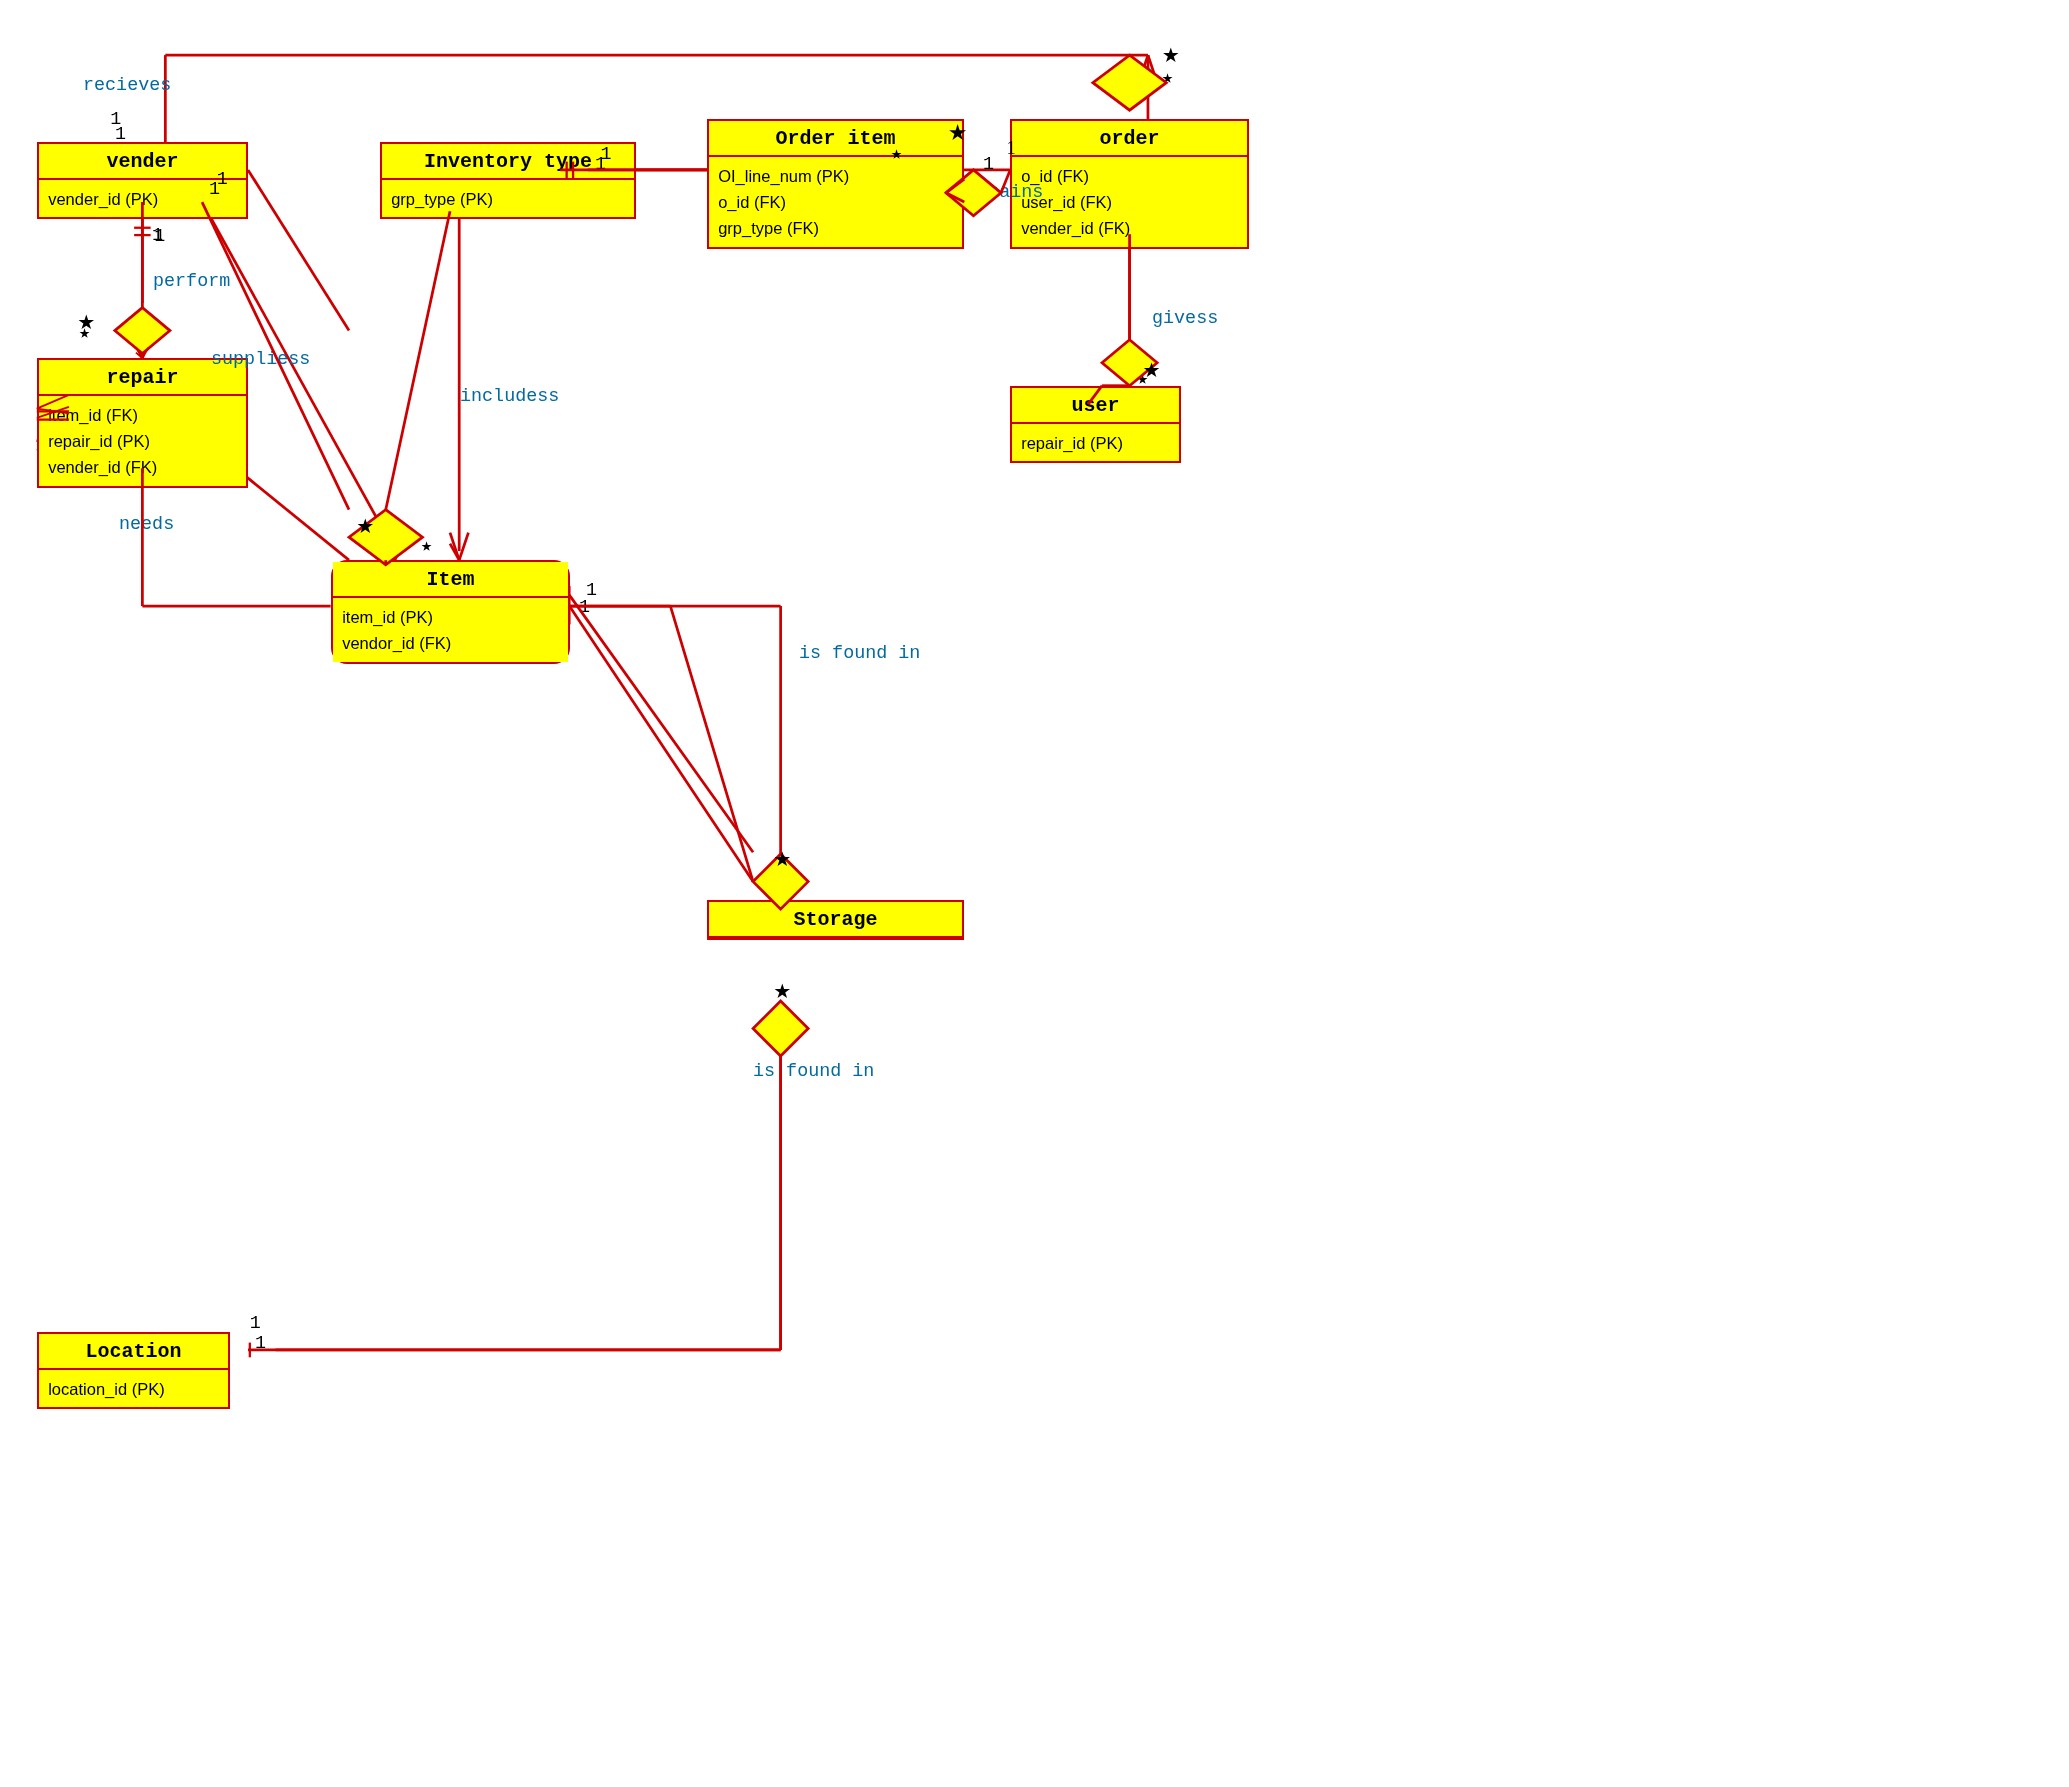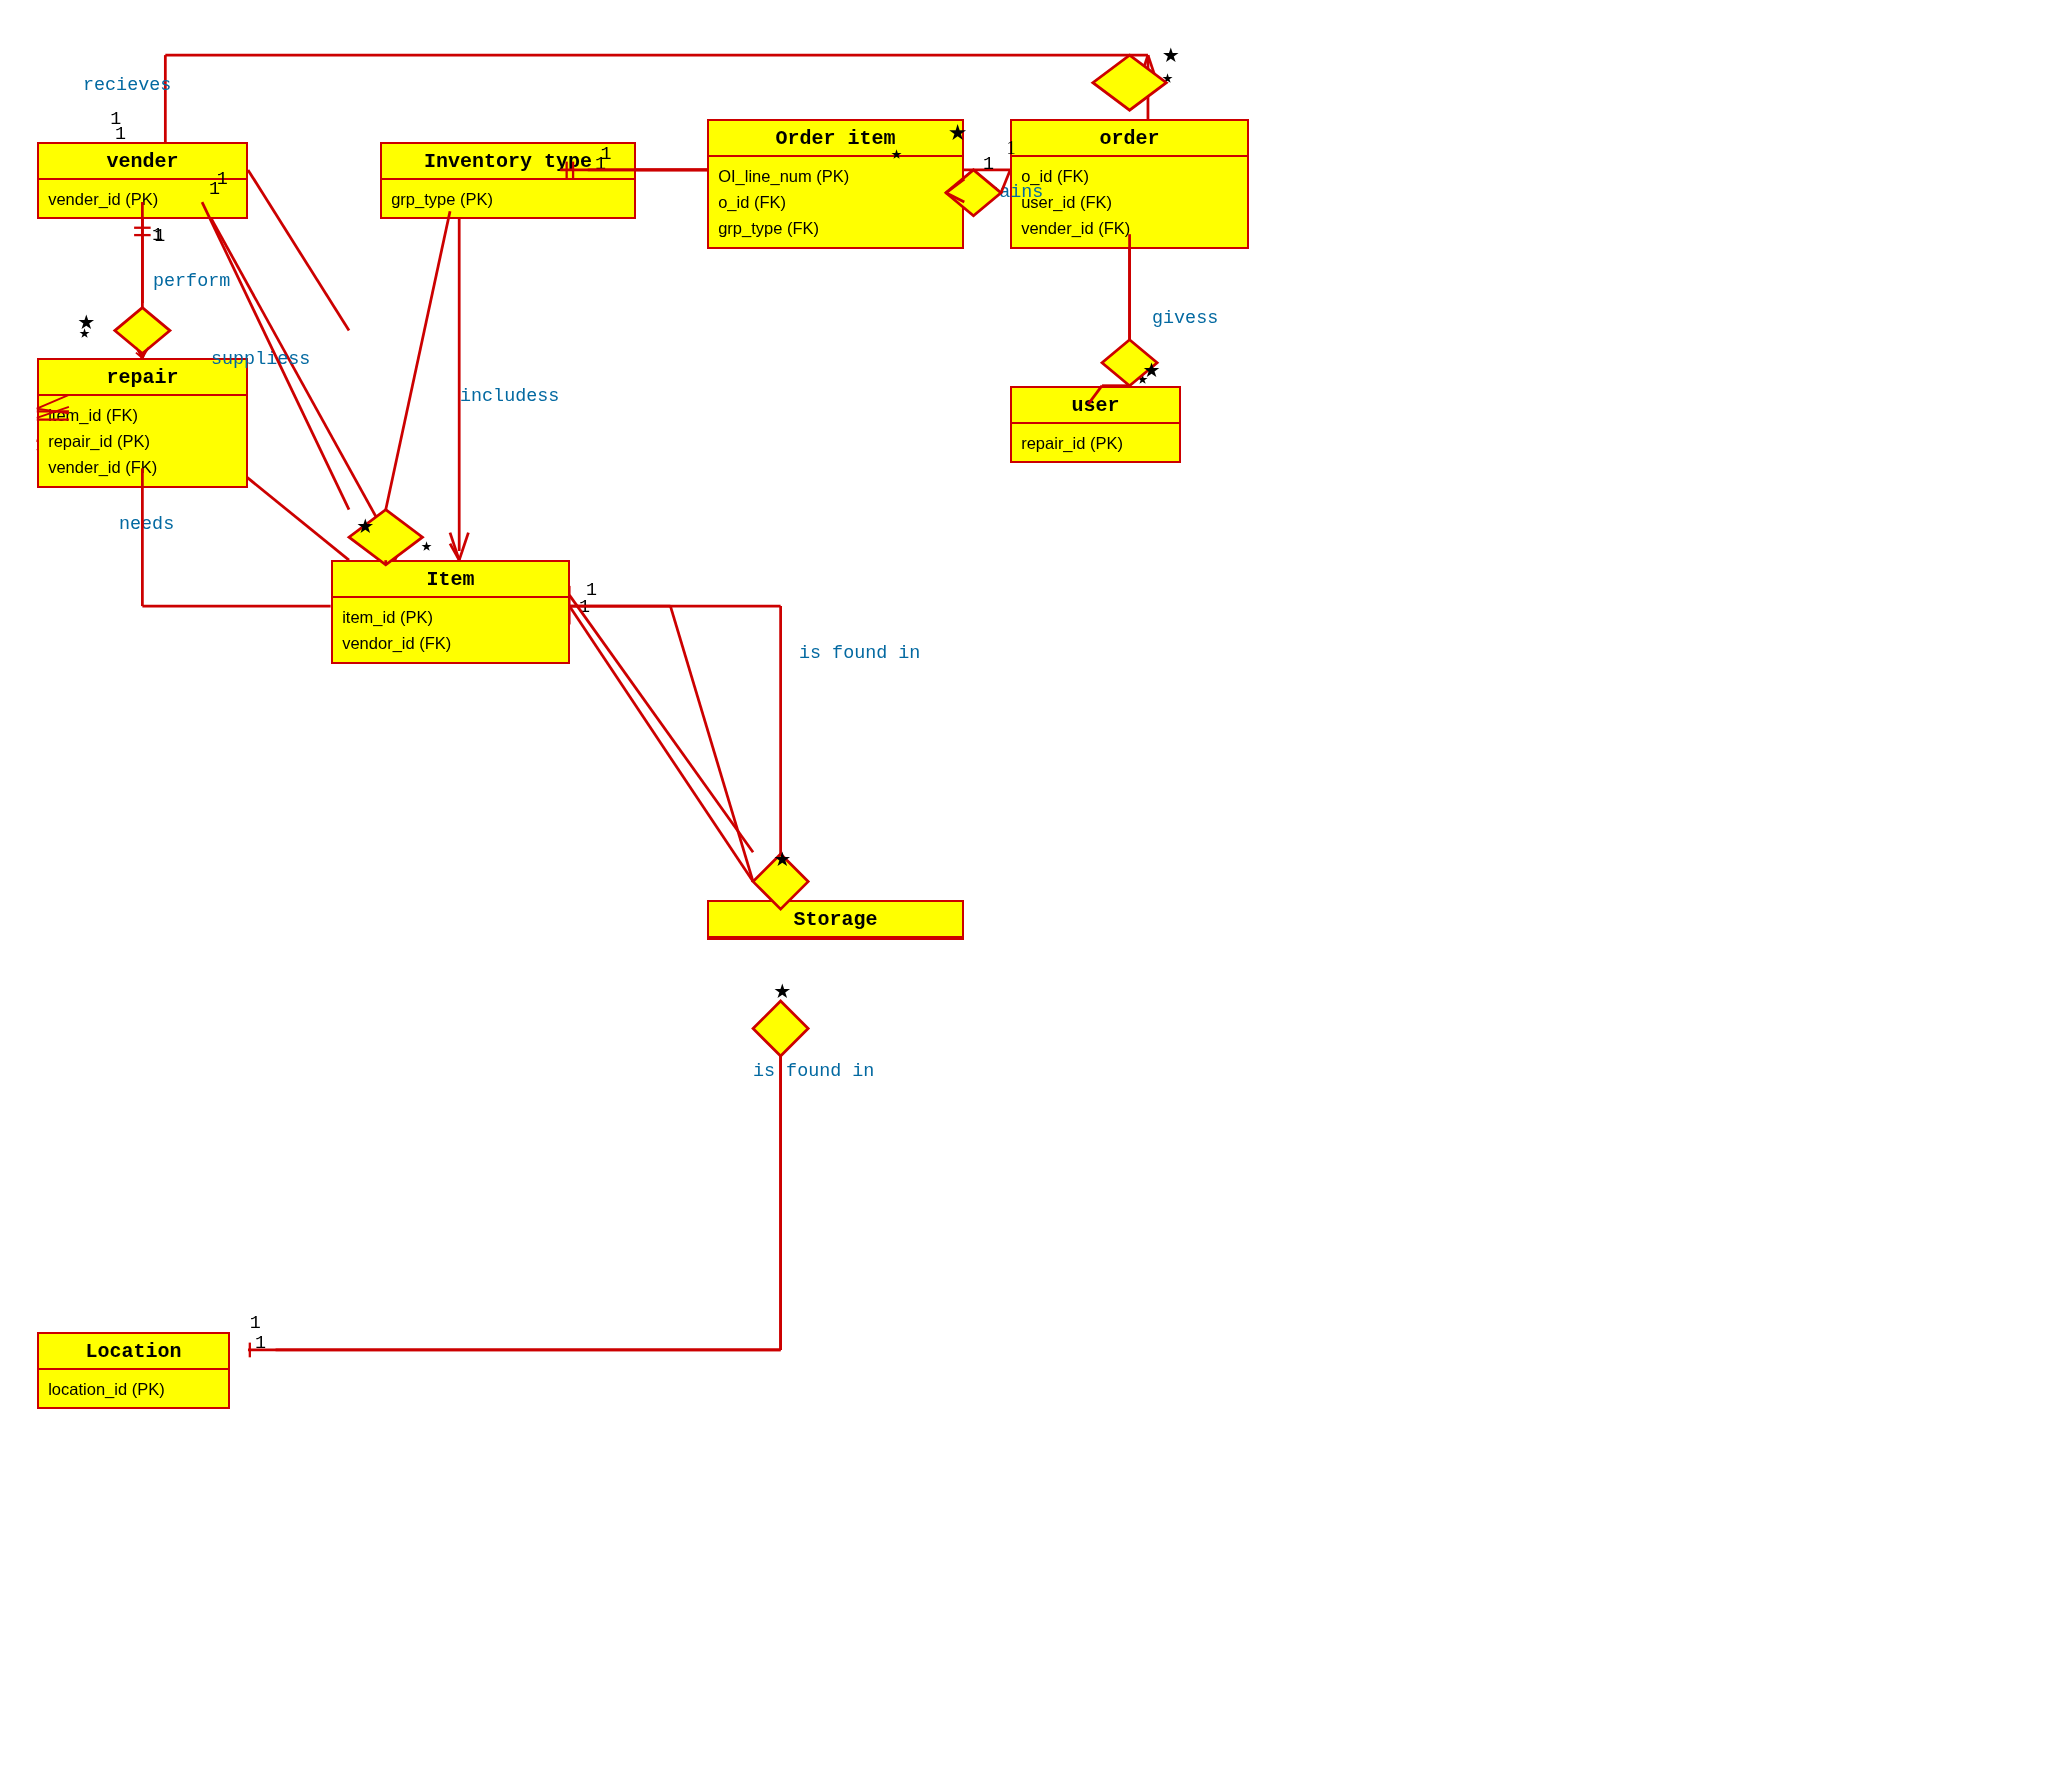--- a/index.html
+++ b/index.html
@@ -146,21 +146,21 @@
   </div>
 </div>
 
 <div class="entity" style="left:340px; top:142px; width:256px;margin-left:40px;">
   <div class="entity-title">Inventory type</div>
   <div class="entity-body">
     <div>grp_type (PK)</div>
   </div>
 </div>
 
-<div class="entity" style="left:331px; top:560px; width:239px;">
+<div class="entity" style="left:331px; top:560px; width:239px;border-radius:16px;">
   <div class="entity-title">Item</div>
   <div class="entity-body">
     <div>item_id (PK)</div>
     <div>vendor_id (FK)</div>
   </div>
 </div>
 
 <div class="entity" style="left:707px; top:119px; width:257px;">
   <div class="entity-title">Order item</div>
   <div class="entity-body">

